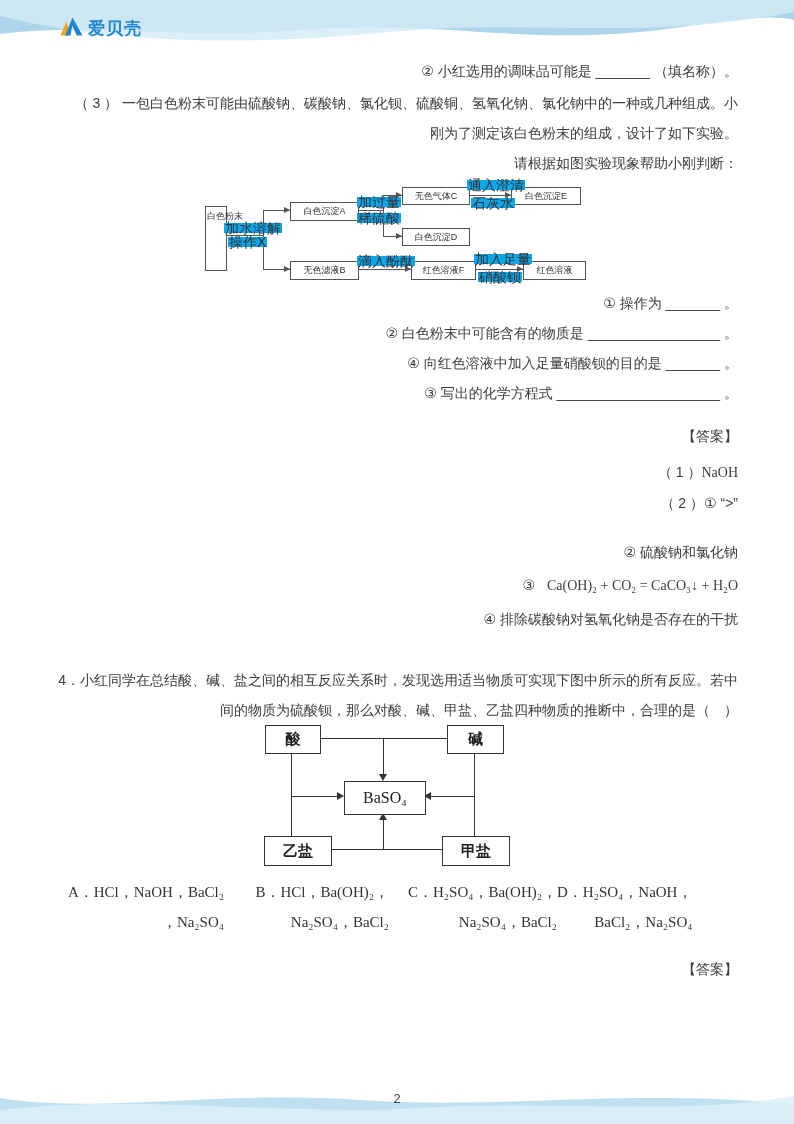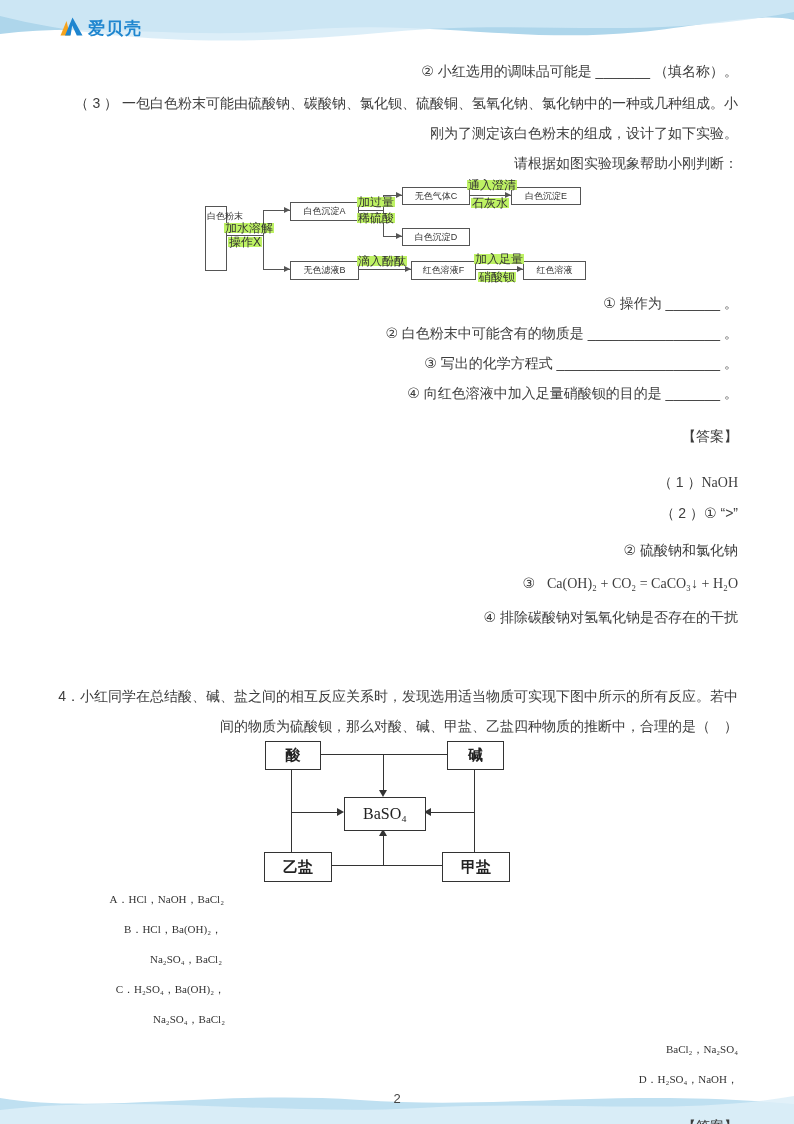--- a/index.html
+++ b/index.html
@@ -16,41 +16,41 @@
   .content{position:absolute;top:52px;left:57px;width:681px;font-size:14px;z-index:2;}
   .tline{line-height:30px;white-space:nowrap;text-align:right;}
   .ind-sub{padding-left:39px;}
   .ind-ans{padding-left:46px;}
   .serif{font-family:"Liberation Serif","DejaVu Serif",serif;}
 
   
   .fc{position:relative;width:382px;height:110px;margin-left:146px;font-size:9px;color:#333;}
   .fc-box{position:absolute;border:1px solid #555;background:#fff;display:flex;align-items:center;justify-content:center;white-space:nowrap;z-index:2;padding:0 1px;}
   .fc-pow{display:block;line-height:13px;padding-top:3px;text-align:center;}
-  .fc-lab{position:absolute;background:#bef264;z-index:3;line-height:10px;padding:0 1px;white-space:nowrap;font-size:12px;}
+  .fc-lab{position:absolute;background:#0ea5e9;z-index:3;line-height:10px;padding:0 1px;white-space:nowrap;font-size:14px;}
   .hl,.vl{position:absolute;background:#555;z-index:1;}
   .hl{height:1px;}
   .vl{width:1px;}
   .ar{position:absolute;width:0;height:0;border-left:6px solid #555;border-top:3.5px solid transparent;border-bottom:3.5px solid transparent;z-index:2;}
 
   
   .dg{position:relative;width:246px;height:140px;margin-left:207px;}
   .dg-box{position:absolute;border:1px solid #333;background:#fff;display:flex;align-items:center;justify-content:center;font-weight:bold;font-size:15px;color:#222;z-index:2;}
   .dg-center{font-family:"Liberation Serif","DejaVu Serif",serif;font-weight:normal;font-size:16px;}
   .hl2,.vl2{position:absolute;background:#333;z-index:1;}
   .hl2{height:1px;}
   .vl2{width:1px;}
   .ar2,.al2,.au2,.ad2{position:absolute;width:0;height:0;z-index:2;}
   .ar2{border-left:7px solid #333;border-top:4px solid transparent;border-bottom:4px solid transparent;}
   .al2{border-right:7px solid #333;border-top:4px solid transparent;border-bottom:4px solid transparent;}
   .au2{border-bottom:7px solid #333;border-left:4px solid transparent;border-right:4px solid transparent;}
   .ad2{border-top:7px solid #333;border-left:4px solid transparent;border-right:4px solid transparent;}
 
   
-  .opts{display:flex;margin-top:3px;font-family:"Liberation Serif","DejaVu Serif",serif;font-size:11px;color:#333;flex-direction:column;}
+  .opts{display:flex;margin-top:12px;font-family:"Liberation Serif","DejaVu Serif",serif;font-size:15px;color:#333;}
   .opt-col{white-space:nowrap;}
   .opt-col .l2{padding-left:15px;}
 
   .pagenum{position:absolute;bottom:18px;left:0;width:794px;text-align:center;font-size:13px;color:#444;z-index:3;}
 </style>
 </head>
 <body>
 
 <div class="wave wave-top">
   <svg width="794" height="58" viewBox="0 0 794 58" preserveAspectRatio="none">
@@ -112,31 +112,31 @@
     <div class="fc-box" style="left:199px;top:9px;width:64px;height:16px">无色气体C</div>
     <div class="fc-box" style="left:308px;top:9px;width:66px;height:16px">白色沉淀E</div>
     <div class="fc-box" style="left:199px;top:50px;width:64px;height:16px">白色沉淀D</div>
     <div class="fc-box" style="left:87px;top:83px;width:65px;height:17px">无色滤液B</div>
     <div class="fc-box" style="left:208px;top:83px;width:61px;height:17px">红色溶液F</div>
     <div class="fc-box" style="left:320px;top:83px;width:59px;height:17px">红色溶液</div>
   </div>
 
   <div class="tline ind-sub">① 操作为 _______ 。</div>
   <div class="tline ind-sub">② 白色粉末中可能含有的物质是 _________________ 。</div>
+  <div class="tline ind-sub">④ 向红色溶液中加入足量硝酸钡的目的是 _______ 。</div>
   <div class="tline ind-sub">③ 写出的化学方程式 _____________________ 。</div>
-  <div class="tline ind-sub">④ 向红色溶液中加入足量硝酸钡的目的是 _______ 。</div>
 
   <div class="tline" style="margin-top:13px">【答案】</div>
-  <div class="tline" style="margin-top:16px"><span>（ 1 ）</span><span class="serif">NaOH</span></div>
+  <div class="tline" style="margin-top:6px"><span>（ 1 ）</span><span class="serif">NaOH</span></div>
   <div class="tline">（ 2 ）① “&gt;”</div>
-  <div class="tline ind-ans" style="margin-top:7px">② 硫酸钠和氯化钠</div>
+  <div class="tline ind-ans" style="margin-top:19px">② 硫酸钠和氯化钠</div>
   <div class="tline ind-ans" style="margin-top:3px"><span>③</span><span class="serif" style="margin-left:12px">Ca(OH)₂ + CO₂ = CaCO₃↓ + H₂O</span></div>
   <div class="tline ind-ans" style="margin-top:3px">④ 排除碳酸钠对氢氧化钠是否存在的干扰</div>
 
-  <div class="tline" style="margin-top:49px">4．小红同学在总结酸、碱、盐之间的相互反应关系时，发现选用适当物质可实现下图中所示的所有反应。若中</div>
+  <div class="tline" style="margin-top:31px">4．小红同学在总结酸、碱、盐之间的相互反应关系时，发现选用适当物质可实现下图中所示的所有反应。若中</div>
   <div class="tline">间的物质为硫酸钡，那么对酸、碱、甲盐、乙盐四种物质的推断中，合理的是（　）</div>
 
   <div class="dg">
     <div class="hl2" style="left:55px;top:13px;width:128px"></div>
     <div class="vl2" style="left:119px;top:13px;height:37px"></div>
     <div class="ad2" style="left:115px;top:49px"></div>
     <div class="vl2" style="left:27px;top:27px;height:84px"></div>
     <div class="hl2" style="left:27px;top:71px;width:47px"></div>
     <div class="ar2" style="left:73px;top:67px"></div>
     <div class="vl2" style="left:210px;top:27px;height:84px"></div>
@@ -148,32 +148,33 @@
     <div class="dg-box" style="left:1px;top:0;width:54px;height:27px">酸</div>
     <div class="dg-box" style="left:183px;top:0;width:55px;height:27px">碱</div>
     <div class="dg-box dg-center" style="left:80px;top:56px;width:80px;height:32px">BaSO₄</div>
     <div class="dg-box" style="left:0;top:111px;width:66px;height:28px">乙盐</div>
     <div class="dg-box" style="left:178px;top:111px;width:66px;height:28px">甲盐</div>
   </div>
 
   <div class="opts">
     <div class="opt-col" style="width:167px">
       <div class="tline">A．HCl，NaOH，BaCl₂</div>
+      <div class="tline l2">，Na₂SO₄</div>
     </div>
     <div class="opt-col" style="width:165px">
       <div class="tline">B．HCl，Ba(OH)₂，</div>
       <div class="tline l2">Na₂SO₄，BaCl₂</div>
     </div>
     <div class="opt-col" style="width:168px">
       <div class="tline">C．H₂SO₄，Ba(OH)₂，</div>
       <div class="tline l2">Na₂SO₄，BaCl₂</div>
     </div>
     <div class="opt-col">
+      <div class="tline">D．H₂SO₄，NaOH，</div>
       <div class="tline l2">BaCl₂，Na₂SO₄</div>
-      <div class="tline">D．H₂SO₄，NaOH，</div>
     </div>
   </div>
 
   <div class="tline" style="margin-top:17px">【答案】</div>
 
 </div>
 
 <div class="pagenum">2</div>
 
 <div class="wave wave-bottom">

